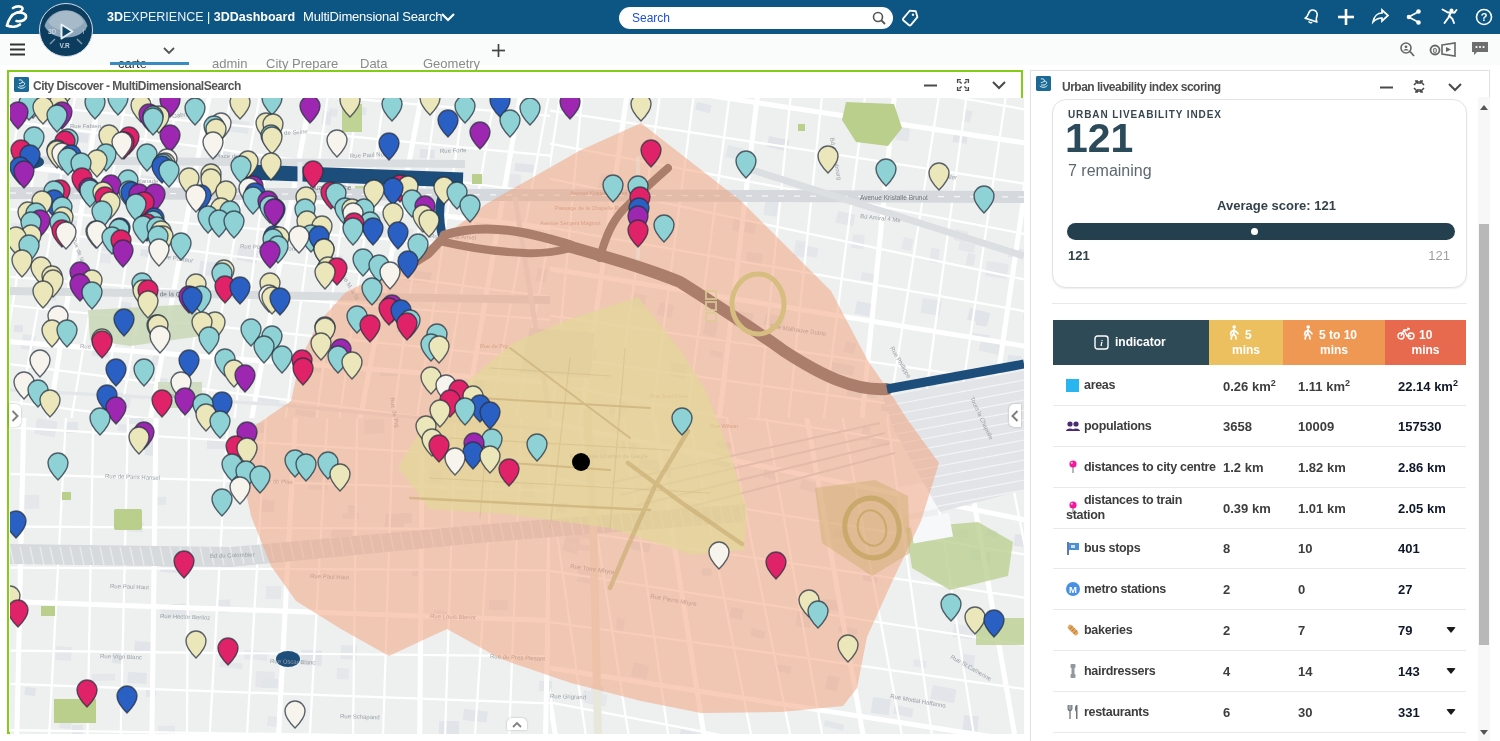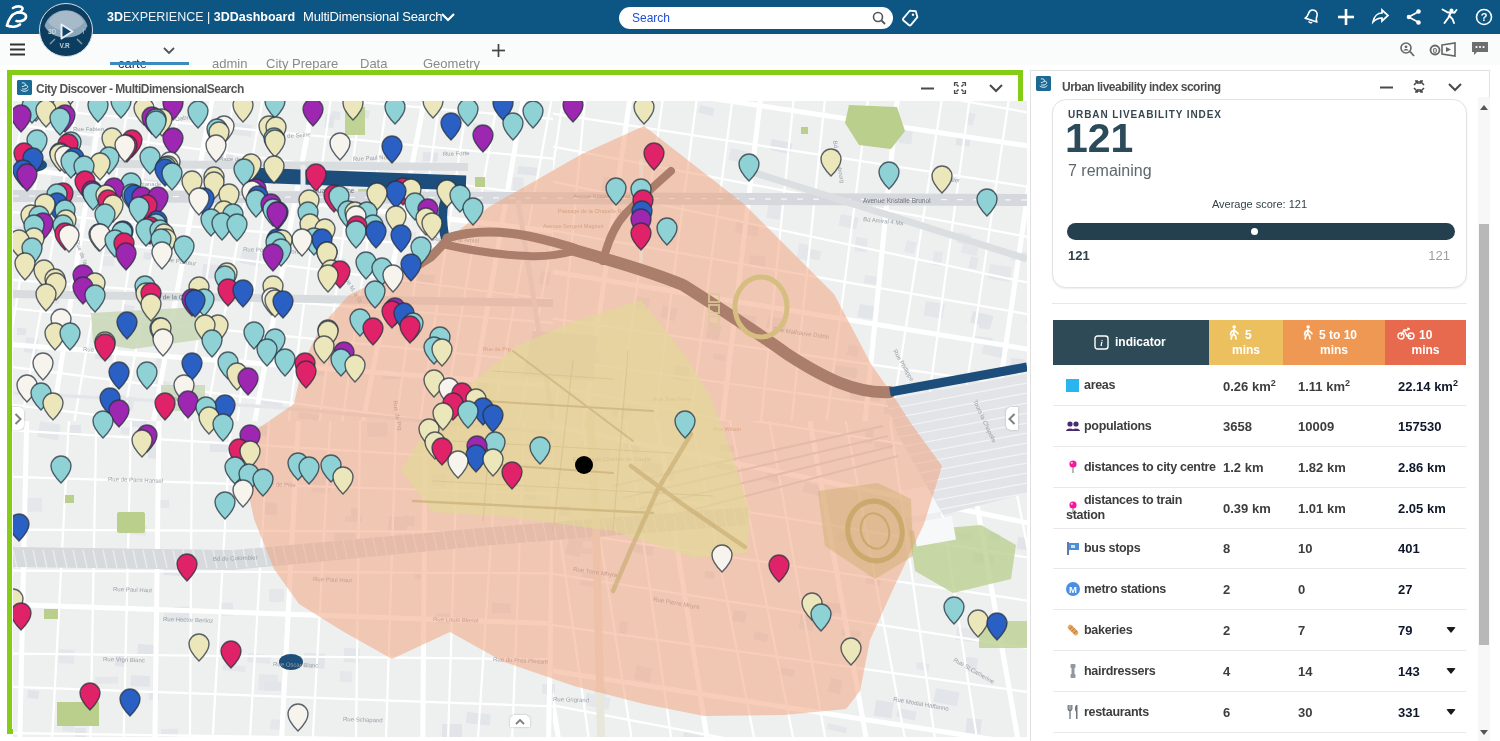--- a/index.html
+++ b/index.html
@@ -13,32 +13,32 @@
 #search { position:absolute; left:619px; top:7px; width:274px; height:22px; background:#fff; border-radius:11px; }
 #search .ph { position:absolute; left:13px; top:4px; font-size:12px; color:#1d4ed8; }
 
 #tabbar { position:absolute; left:0; top:34px; width:1500px; height:31px; background:#fafbfb; }
 .tab { position:absolute; top:22px; font-size:13px; color:#8a8a8a; }
 .tab.active { color:#333; }
 #underline { position:absolute; left:110px; top:28px; width:79px; height:3px; background:#3a8cc0; }
 
 #belowbg { position:absolute; left:0; top:65px; width:1500px; height:676px; background:#ffffff; }
 
-#mapwidget { position:absolute; left:7px; top:70px; width:1016px; height:664px; background:#fff; border:5px solid #84cc16; }
+#mapwidget { position:absolute; left:7px; top:70px; width:1016px; height:664px; background:#fff; border:2px solid #84cc16; }
 #mapheader { position:absolute; left:0; top:0; width:100%; height:26px; background:#fff; }
 #panel { position:absolute; left:1030px; top:70px; width:460px; height:671px; background:#fff; border:1px solid #e0e0e0; border-bottom:none; }
 .wtitle { position:absolute; left:24px; top:7px; font-size:12px; font-weight:bold; color:#555; letter-spacing:-0.5px; }
 .wlogo { position:absolute; left:5px; top:5px; width:15px; height:15px; }
 .hicons { position:absolute; top:5px; right:8px; width:90px; height:16px; }
 
 #card { position:absolute; left:21px; top:28px; width:415px; height:189px; background:#fff; border:1px solid #e3e3e3; border-radius:14px; box-shadow:0 1px 2px rgba(0,0,0,0.07); }
 #uli { position:absolute; left:15px; top:9px; font-size:10px; font-weight:bold; letter-spacing:0.9px; color:#37474f; }
 #bignum { position:absolute; left:12px; top:15px; font-size:41px; font-weight:bold; color:#2b4a5a; }
 #remaining { position:absolute; left:15px; top:62px; font-size:16px; color:#5d686e; }
-#avg { position:absolute; left:0; top:98px; width:100%; text-align:center; font-size:11px; font-weight:normal; color:#33424b; }
+#avg { position:absolute; left:17px; top:98px; width:100%; text-align:center; font-size:13px; font-weight:bold; color:#33424b; }
 #slider { position:absolute; left:14px; top:123px; width:388px; height:17px; background:#24404f; border-radius:8.5px; }
 #knob { position:absolute; left:184px; top:5px; width:7px; height:7px; background:#fff; border-radius:50%; }
 #s1 { position:absolute; left:15px; top:148px; font-size:13px; font-weight:bold; color:#30424c; }
 #s2 { position:absolute; right:16px; top:148px; font-size:13px; color:#9c9fa1; }
 #divider { position:absolute; left:21px; top:232px; width:415px; height:1px; background:#e8e8e8; }
 
 #tbl { position:absolute; left:22px; top:249px; width:413px; }
 #thead { position:absolute; left:0; top:0; height:45px; width:413px; color:#fff; font-size:12px; font-weight:bold; }
 .hc { position:absolute; top:0; height:45px; text-align:center; }
 #hc1 { left:0; width:156px; background:#2e4a57; }

